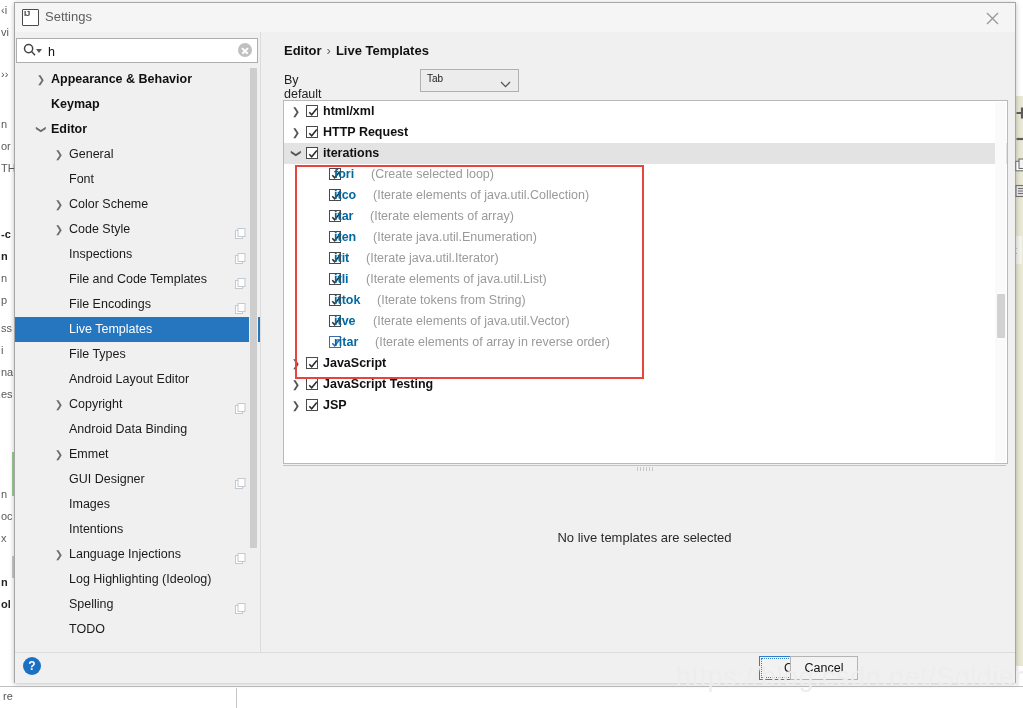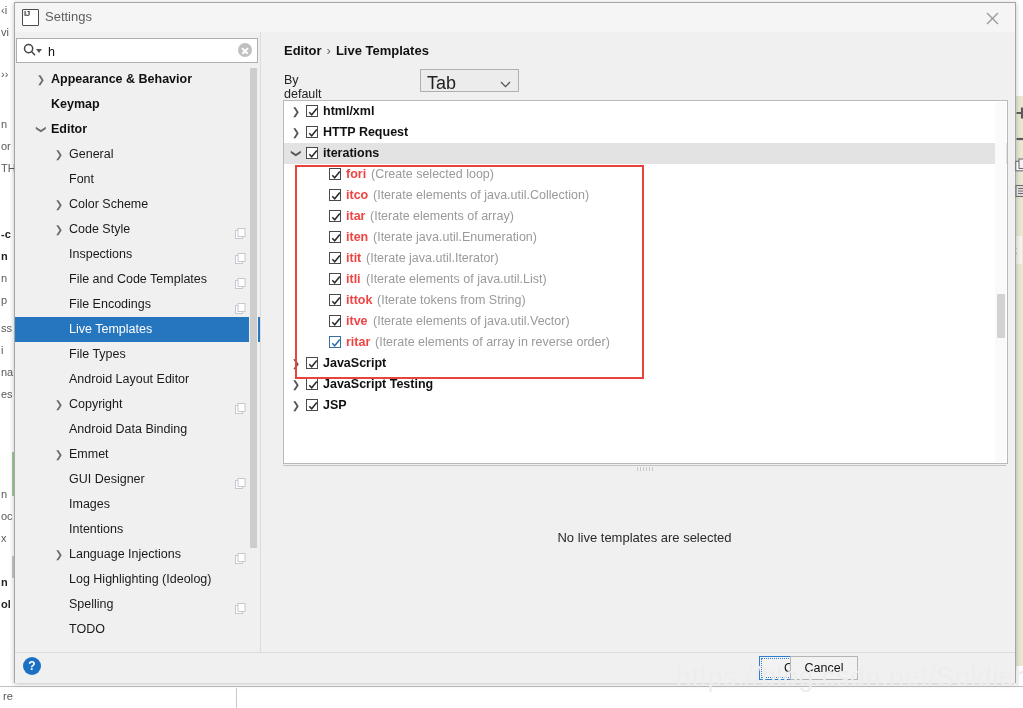--- a/index.html
+++ b/index.html
@@ -80,37 +80,37 @@
     border-left:1px solid #dcdcdc;}
 
   
   #right-pane{position:absolute;left:259px;top:29px;width:741px;height:620px;background:#f0f0f0;}
   #breadcrumb{position:absolute;left:10px;top:11px;font-weight:bold;font-size:13px;color:#111;}
   #breadcrumb .sep{font-weight:normal;color:#666;margin:0 5px;}
   #expand-row{position:absolute;left:10px;top:37px;}
   #expand-label{position:absolute;left:0;top:4px;font-size:12.5px;color:#222;}
   #expand-select{position:absolute;left:136px;top:0;width:97px;height:21px;
     background:#ececec;border:1px solid #b0b0b0;}
-  #expand-value{position:absolute;left:6px;top:3px;font-size:18px;color:#222;}
+  #expand-value{position:absolute;left:6px;top:3px;font-size:10px;color:#222;}
   #expand-chevron{position:absolute;right:7px;top:7px;}
 
   #list-box{position:absolute;left:9px;top:68px;width:723px;height:362px;
     background:#ffffff;border:1px solid #b9b9b9;overflow:hidden;}
   .row{position:relative;height:21px;line-height:21px;white-space:nowrap;cursor:pointer;}
   .row.group{font-weight:bold;}
   .row.group.selected{background:#e3e3e3;}
   .row .arrow{position:absolute;left:6px;top:0;width:12px;text-align:center;color:#555;font-size:10px;}
   .cbx{position:absolute;top:4px;width:12px;height:12px;background:#fff;
     border:1px solid #4a4a4a;box-sizing:border-box;}
   .cbx.blue{border-color:#3a6ea8;}
   .cbx svg{position:absolute;left:1px;top:1px;}
   .row.group .cbx{left:22px;}
   .row.group .gname{position:absolute;left:39px;top:0;color:#111;}
   .row.item .cbx{left:45px;}
-  .row.item .abbr{position:absolute;left:62px;top:0;font-weight:bold;color:#ef4444;}
+  .row.item .abbr{position:absolute;left:50px;top:0;font-weight:bold;color:#0369a1;}
   .row.item .desc{position:absolute;top:0;color:#9a9a9a;font-weight:normal;}
 
   #list-scrollbar{position:absolute;right:1px;top:1px;width:11px;height:360px;background:#fafafa;}
   #list-thumb{position:absolute;left:2px;top:192px;width:8px;height:44px;background:#d2d2d2;border-radius:1px;}
 
   
   #tool-col{position:absolute;left:737px;top:68px;width:22px;height:362px;}
   .tbtn{position:relative;width:22px;height:26px;cursor:pointer;}
   .tbtn svg{position:absolute;left:4px;top:6px;}
 

